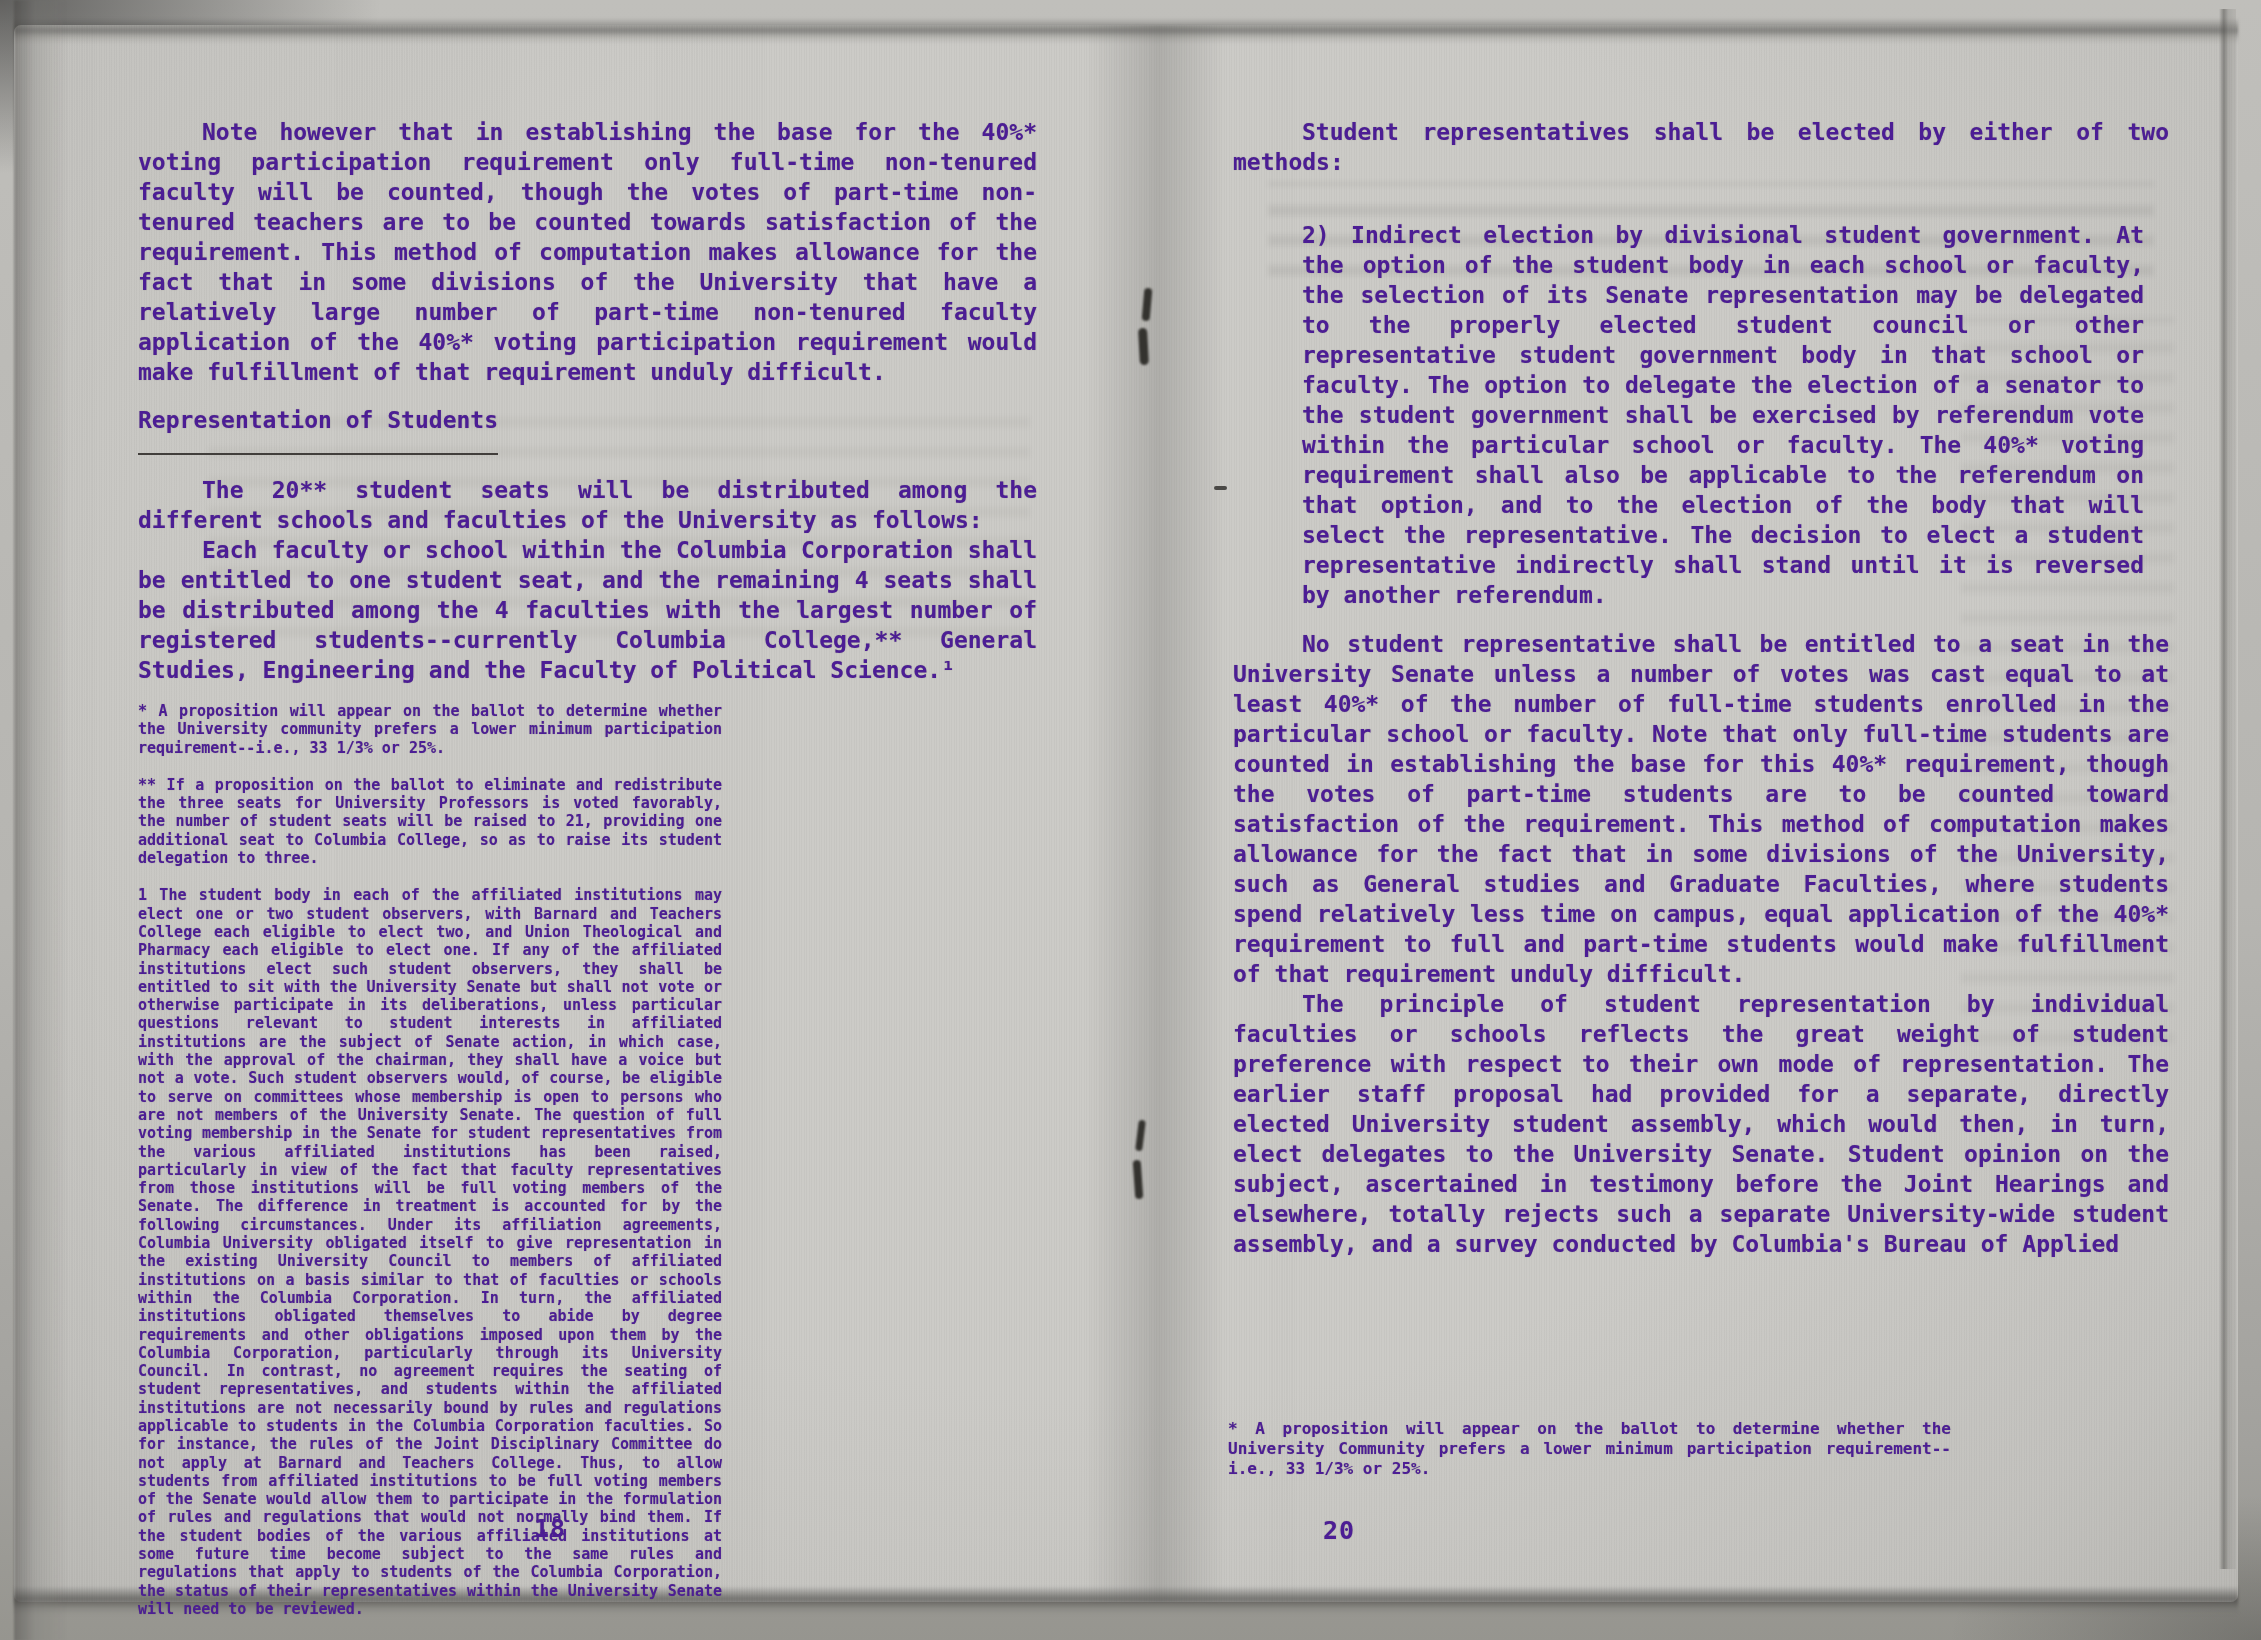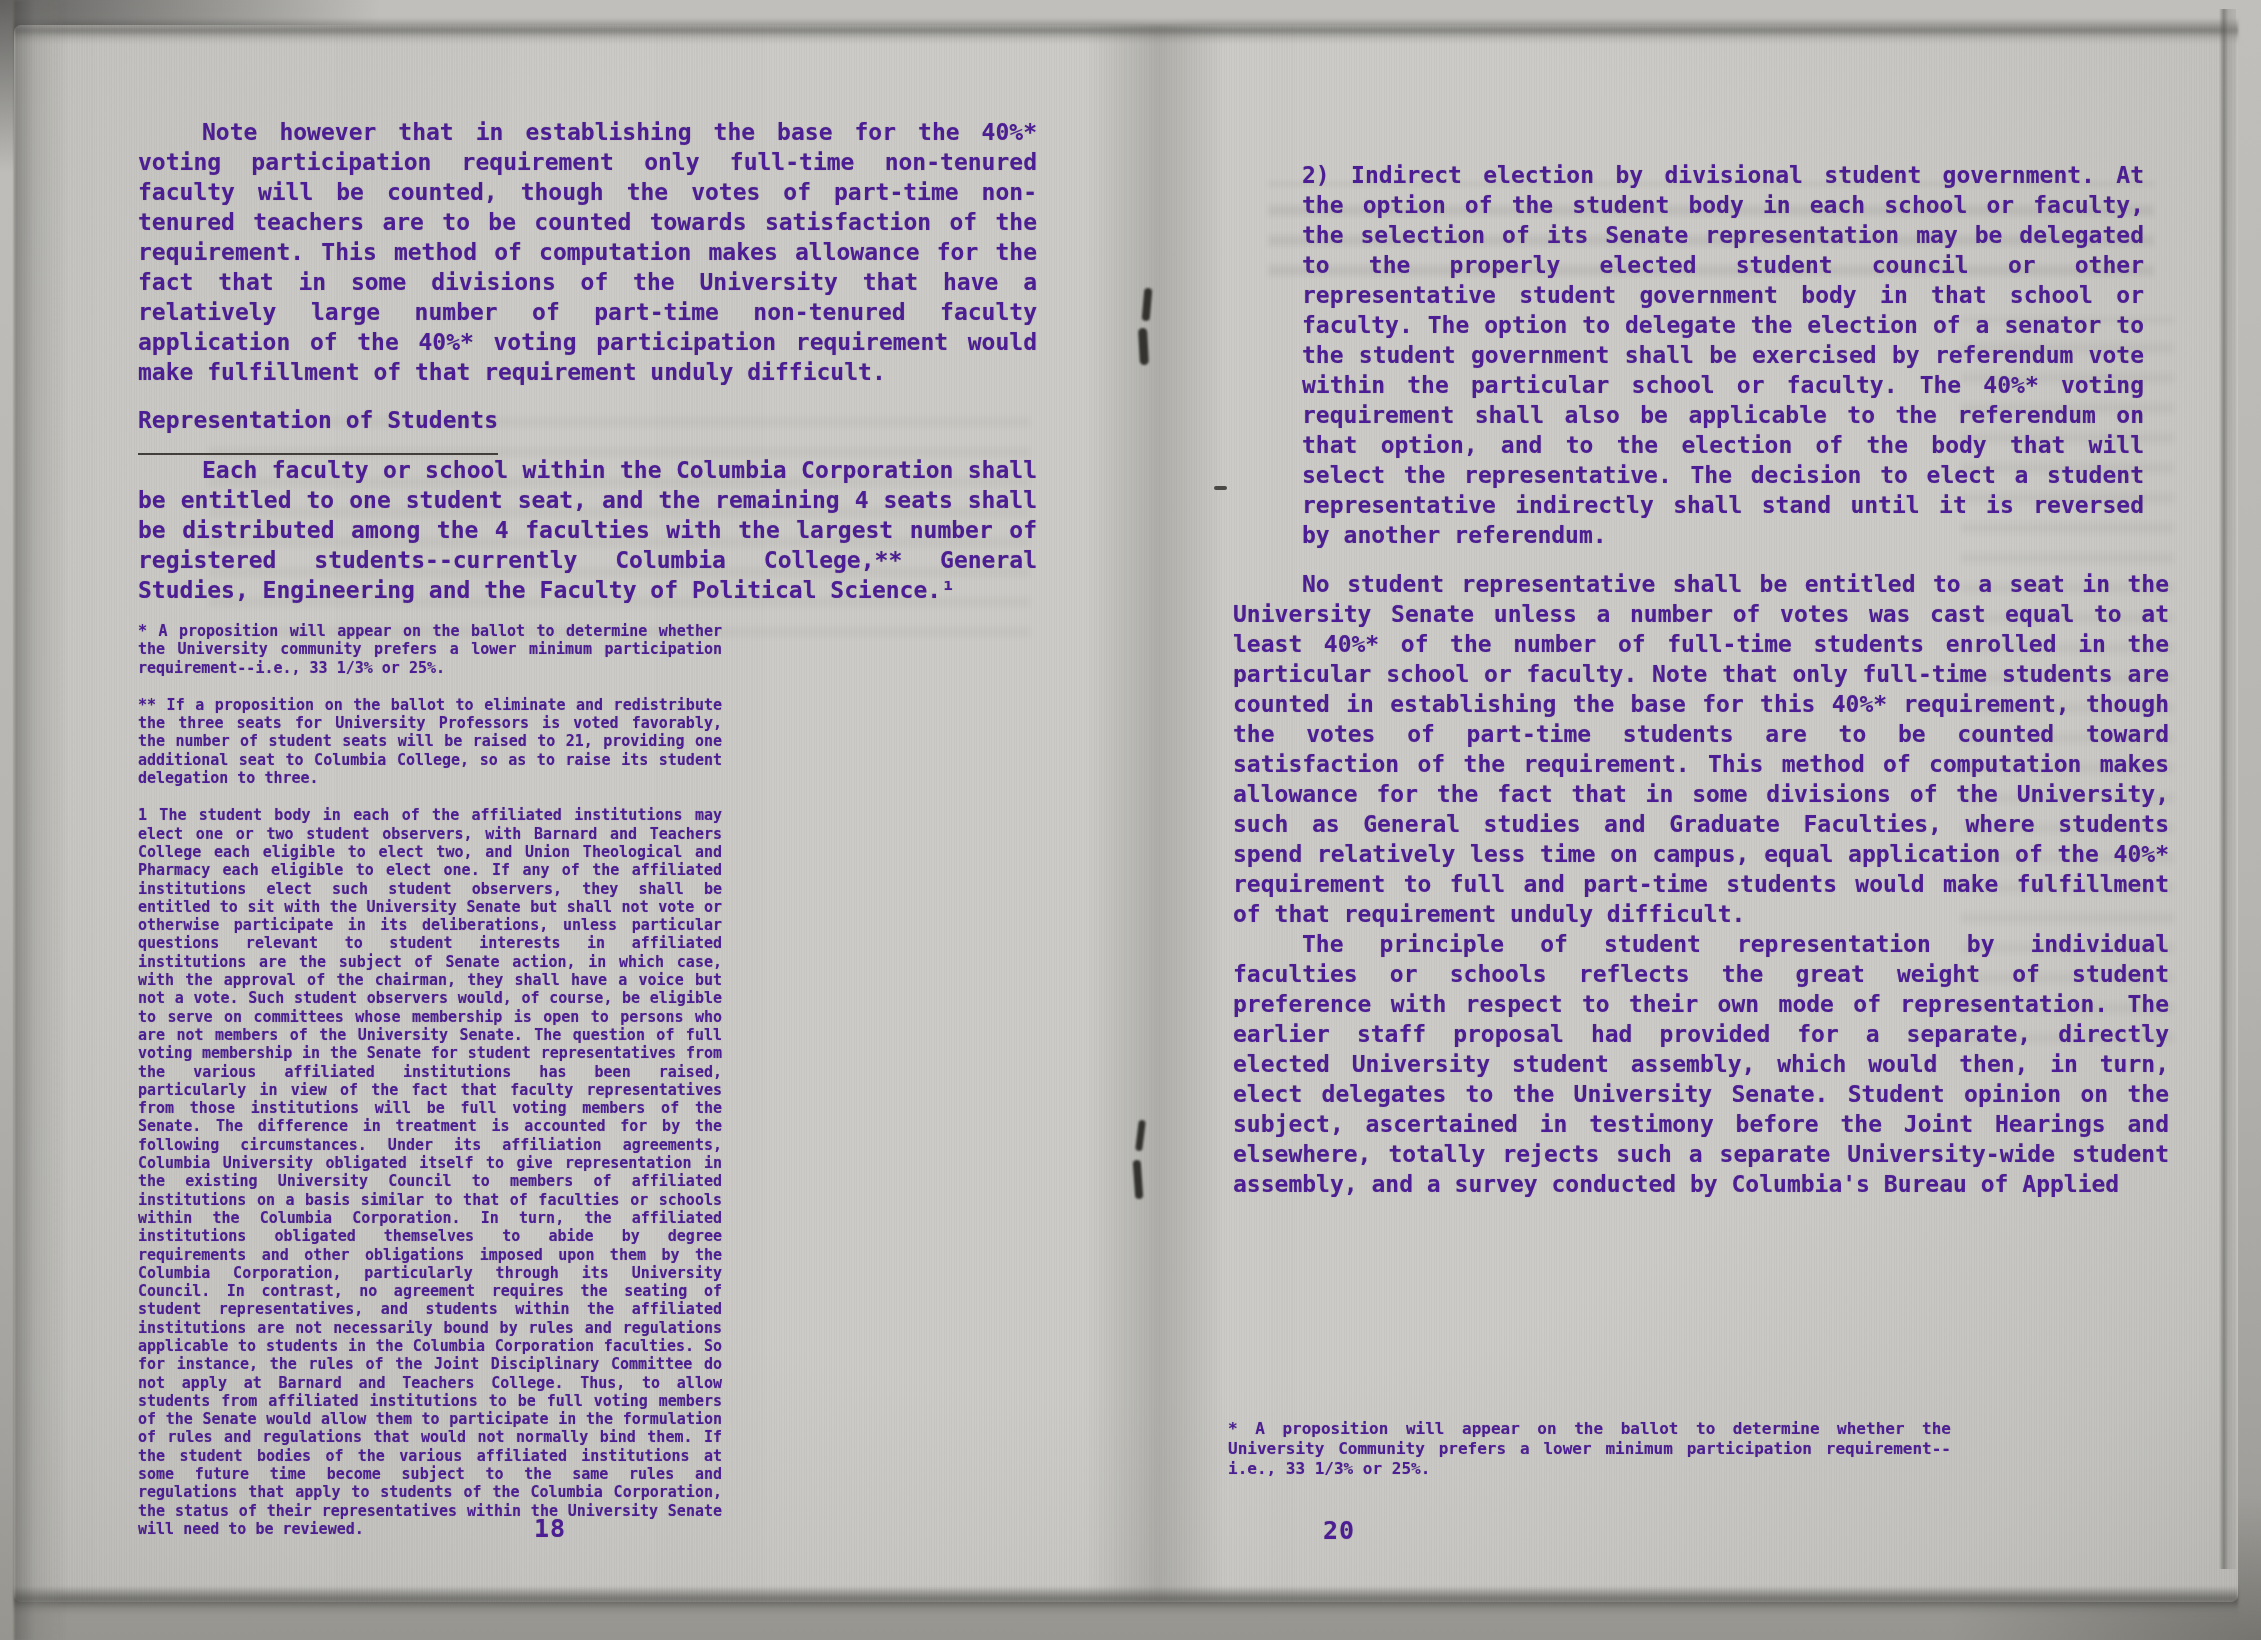--- a/index.html
+++ b/index.html
@@ -118,30 +118,32 @@
 
 <div class="staple st1a"></div>
 <div class="staple st1b"></div>
 <div class="staple st2a"></div>
 <div class="staple st2b"></div>
 <div class="smudge"></div>
 
 <div class="col-left typed">
   <p class="para">Note however that in establishing the base for the 40%* voting participation requirement only full-time non-tenured faculty will be counted, though the votes of part-time non-tenured teachers are to be counted towards satisfaction of the requirement.  This method of computation makes allowance for the fact that in some divisions of the University that have a relatively large number of part-time non-tenured faculty application of the 40%* voting participation requirement would make fulfillment of that requirement unduly difficult.</p>
   <p class="heading">Representation of Students</p>
+  <p class="para mt-para">The 20** student seats will be distributed among the different schools and faculties of the University as follows:</p>
   <p class="para">Each faculty or school within the Columbia Corporation shall be entitled to one student seat, and the remaining 4 seats shall be distributed among the 4 faculties with the largest number of registered students--currently Columbia College,** General Studies, Engineering and the Faculty of Political Science.¹</p>
   <div class="fn-block">
     <p class="fn">*  A proposition will appear on the ballot to determine whether the University community prefers a lower minimum participation requirement--i.e., 33 1/3% or 25%.</p>
     <p class="fn">** If a proposition on the ballot to eliminate and redistribute the three seats for University Professors is voted favorably, the number of student seats will be raised to 21, providing one additional seat to Columbia College, so as to raise its student delegation to three.</p>
     <p class="fn">1  The student body in each of the affiliated institutions may elect one or two student observers, with Barnard and Teachers College each eligible to elect two, and Union Theological and Pharmacy each eligible to elect one.  If any of the affiliated institutions elect such student observers, they shall be entitled to sit with the University Senate but shall not vote or otherwise participate in its deliberations, unless particular questions relevant to student interests in affiliated institutions are the subject of Senate action, in which case, with the approval of the chairman, they shall have a voice but not a vote.  Such student observers would, of course, be eligible to serve on committees whose membership is open to persons who are not members of the University Senate. The question of full voting membership in the Senate for student representatives from the various affiliated institutions has been raised, particularly in view of the fact that faculty representatives from those institutions will be full voting members of the Senate. The difference in treatment is accounted for by the following circumstances.  Under its affiliation agreements, Columbia University obligated itself to give representation in the existing University Council to members of affiliated institutions on a basis similar to that of faculties or schools within the Columbia Corporation.  In turn, the affiliated institutions obligated themselves to abide by degree requirements and other obligations imposed upon them by the Columbia Corporation, particularly through its University Council. In contrast, no agreement requires the seating of student representatives, and students within the affiliated institutions are not necessarily bound by rules and regulations applicable to students in the Columbia Corporation faculties.  So for instance, the rules of the Joint Disciplinary Committee do not apply at Barnard and Teachers College.  Thus, to allow students from affiliated institutions to be full voting members of the Senate would allow them to participate in the formulation of rules and regulations that would not normally bind them.  If the student bodies of the various affiliated institutions at some future time become subject to the same rules and regulations that apply to students of the Columbia Corporation, the status of their representatives within the University Senate will need to be reviewed.</p>
   </div>
 </div>
 <div class="pagenum typed pn-left">18</div>
 
 <div class="col-right typed">
+  <p class="para">Student representatives shall be elected by either of two methods:</p>
   <div class="list-block">
     <p class="list-item">2)  Indirect election by divisional student government.  At the option of the student body in each school or faculty, the selection of its Senate representation may be delegated to the properly elected student council or other representative student government body in that school or faculty.  The option to delegate the election of a senator to the student government shall be exercised by referendum vote within the particular school or faculty.  The 40%* voting requirement shall also be applicable to the referendum on that option, and to the election of the body that will select the representative.  The decision to elect a student representative indirectly shall stand until it is reversed by another referendum.</p>
   </div>
   <p class="para para-gap">No student representative shall be entitled to a seat in the University Senate unless a number of votes was cast equal to at least 40%* of the number of full-time students enrolled in the particular school or faculty.  Note that only full-time students are counted in establishing the base for this 40%* requirement, though the votes of part-time students are to be counted toward satisfaction of the requirement.  This method of computation makes allowance for the fact that in some divisions of the University, such as General studies and Graduate Faculties, where students spend relatively less time on campus, equal application of the 40%* requirement to full and part-time students would make fulfillment of that requirement unduly difficult.</p>
   <p class="para">The principle of student representation by individual faculties or schools reflects the great weight of student preference with respect to their own mode of representation.  The earlier staff proposal had provided for a separate, directly elected University student assembly, which would then, in turn, elect delegates to the University Senate.  Student opinion on the subject, ascertained in testimony before the Joint Hearings and elsewhere, totally rejects such a separate University-wide student assembly, and a survey conducted by Columbia's Bureau of Applied</p>
 </div>
 <div class="fn-right typed">*  A proposition will appear on the ballot to determine whether the University Community prefers a lower minimum participation requirement--i.e., 33 1/3% or 25%.</div>
 <div class="pagenum typed pn-right">20</div>
 
 

